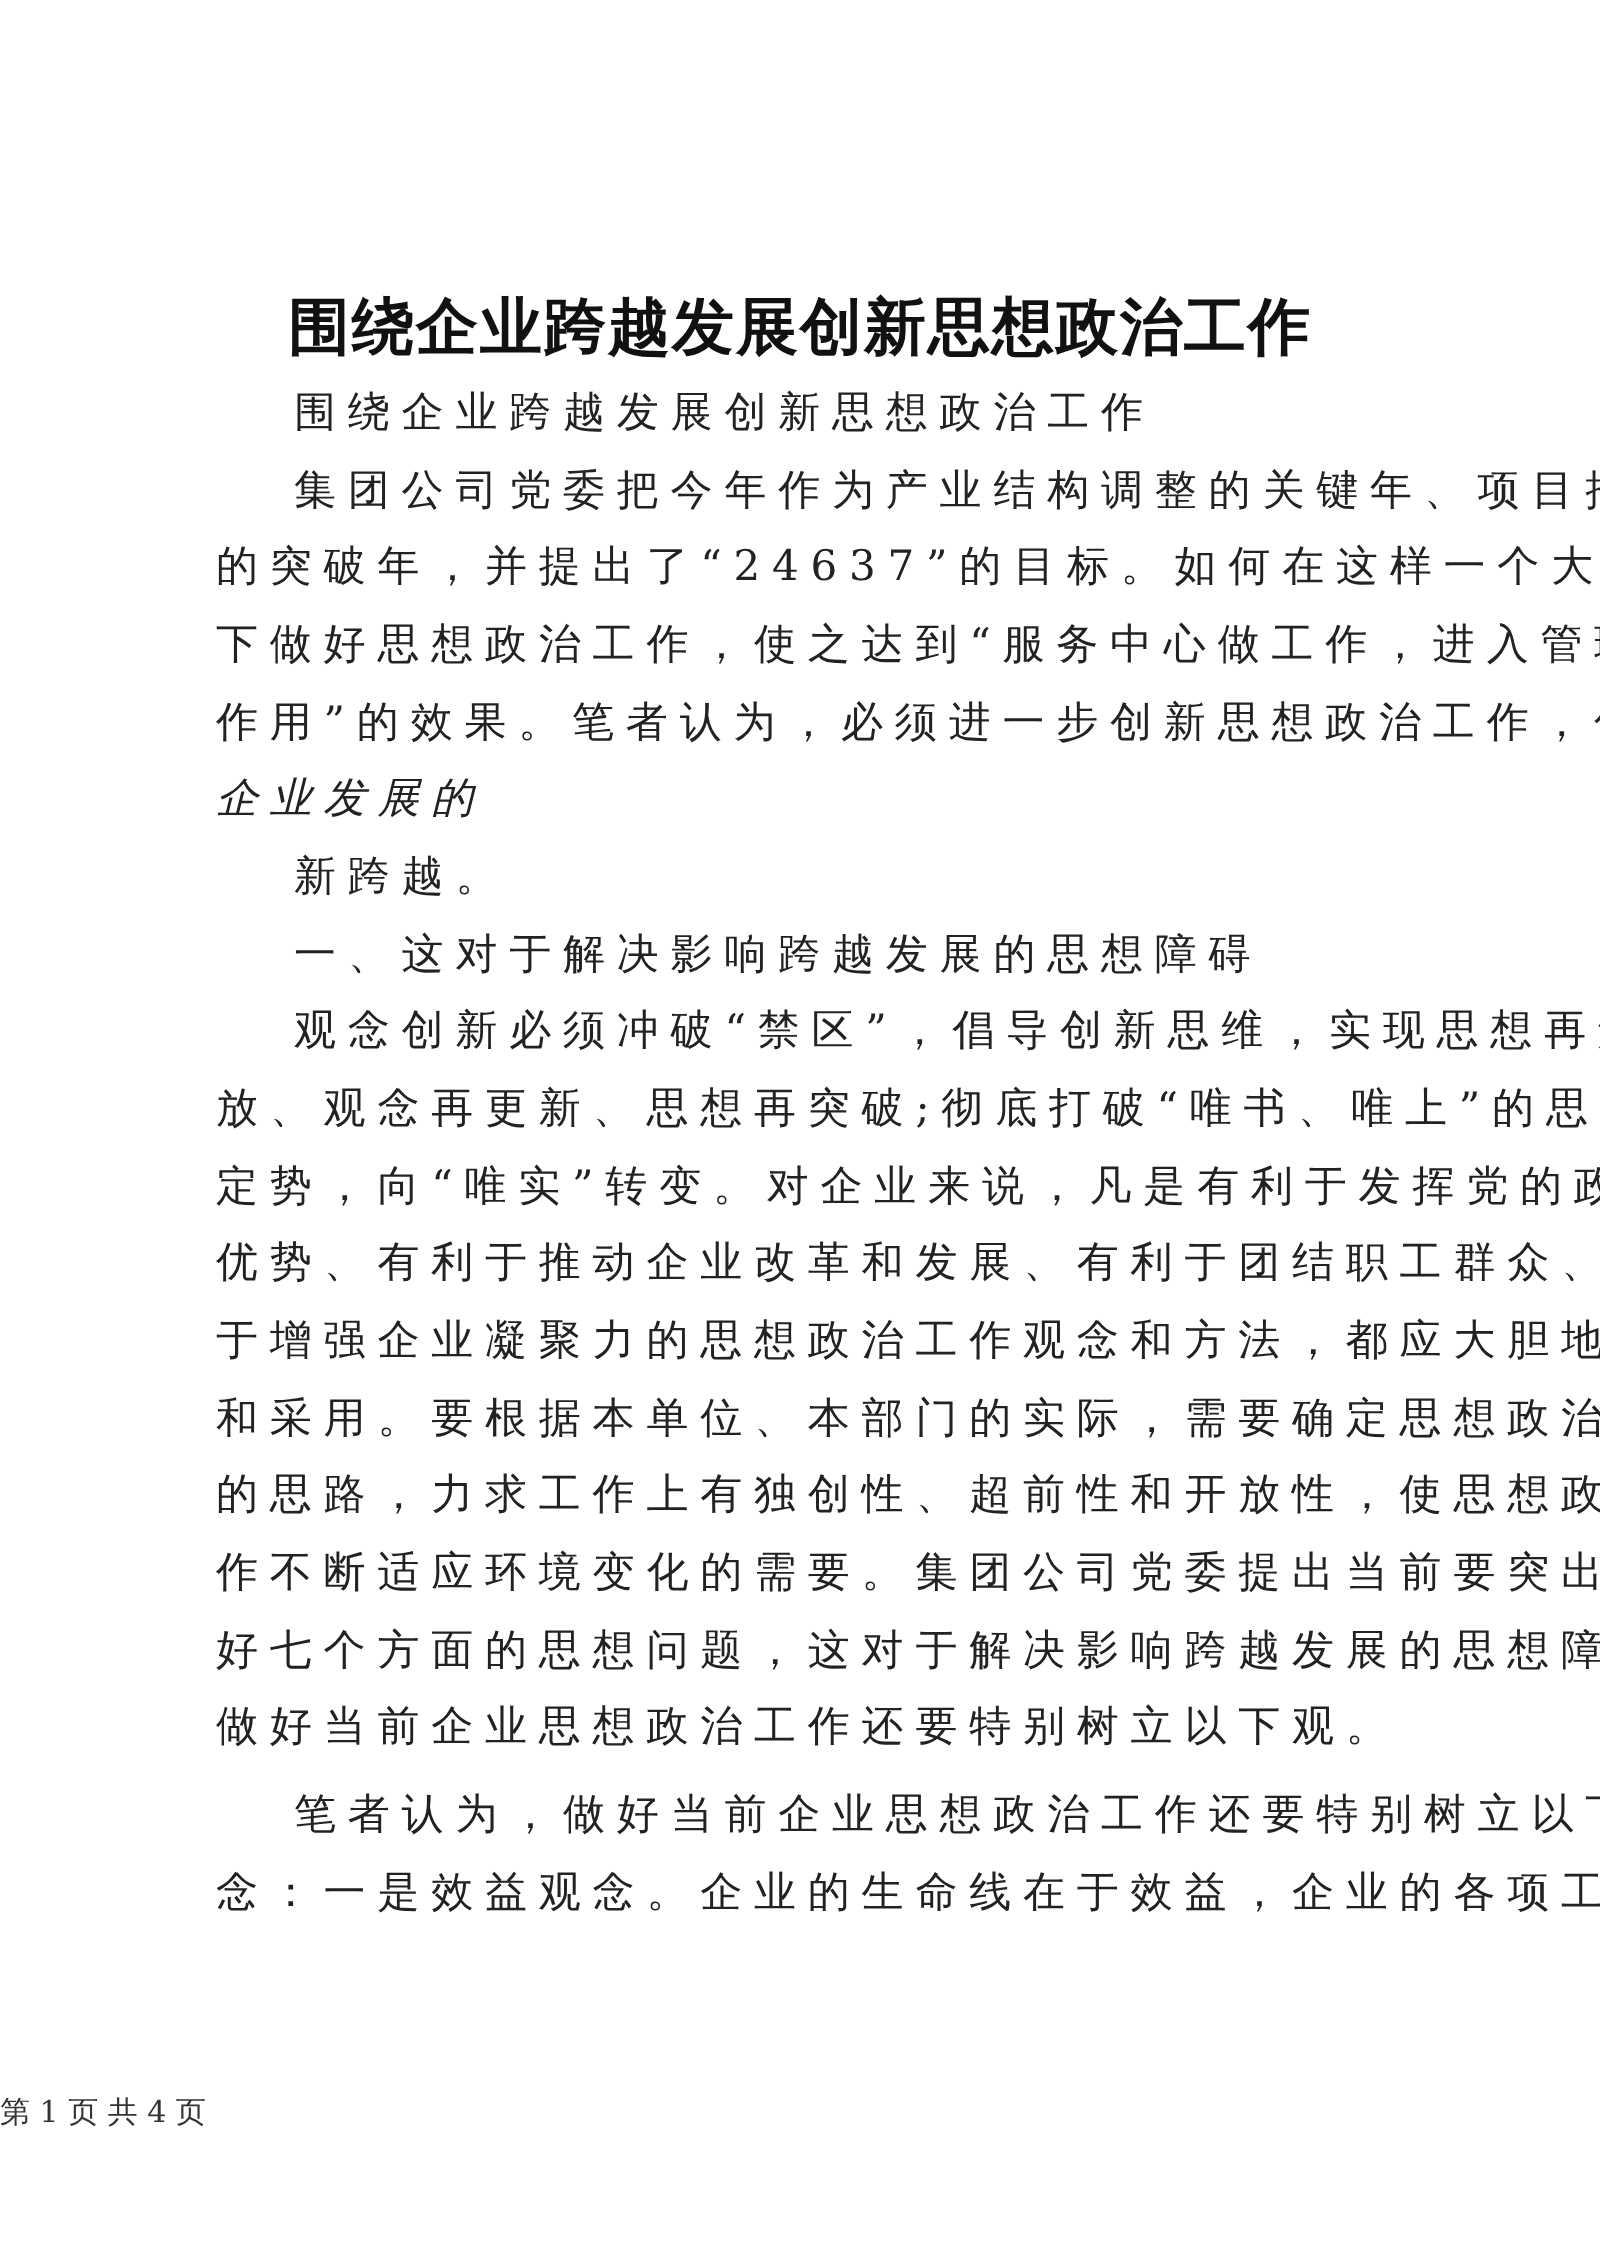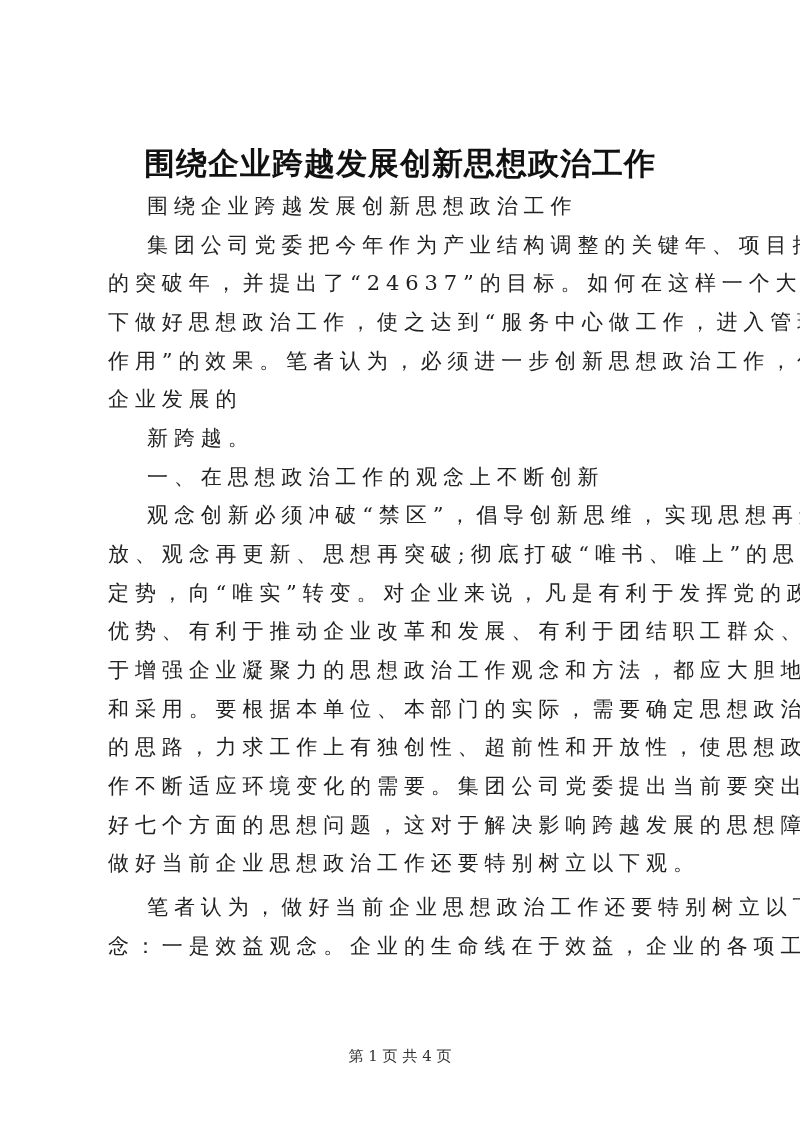--- a/index.html
+++ b/index.html
@@ -4,37 +4,37 @@
 <style>
   html, body { margin: 0; padding: 0; background: #ffffff; }
   body { width: 800px; height: 1131px; position: relative; overflow: hidden;
          font-family: "DejaVu Serif", "Liberation Serif", serif; color: #1a1a1a; }
   .page { position: absolute; left: 0; top: 0; width: 800px; height: 1011px; background: #fff; }
   .title { position: absolute; left: 0; width: 800px; top: 143px; text-align: center;
            font-size: 31px; font-weight: bold; letter-spacing: 1px; color: #111; }
   .line { position: absolute; left: 108px; width: 600px; white-space: nowrap;
           font-size: 21px; letter-spacing: 5.9px; line-height: 24px; color: #222; }
   .indent { left: 147px; }
-  .footer { position: absolute; left: 0; width: 800px; top: 1047px; text-align: center;
+  .footer { position: absolute; left: 0; width: 800px; top: 1047px; 
             font-size: 15px; color: #333; }
 </style>
 </head>
 <body>
 
 <div class="page">
   <div class="title">围绕企业跨越发展创新思想政治工作</div>
   <div id="lines">
       <div class="line indent" style="top: 194px;">围绕企业跨越发展创新思想政治工作</div>
       <div class="line indent" style="top: 233px;">集团公司党委把今年作为产业结构调整的关键年、项目推进</div>
       <div class="line" style="top: 271px;">的突破年，并提出了“24637”的目标。如何在这样一个大格局</div>
       <div class="line" style="top: 310px;">下做好思想政治工作，使之达到“服务中心做工作，进入管理起</div>
       <div class="line" style="top: 349px;">作用”的效果。笔者认为，必须进一步创新思想政治工作，促进</div>
-      <div class="line" style="top: 387px;">企业发展的</div>
+      <div class="line" style="top: 387px; font-style: italic;">企业发展的</div>
       <div class="line indent" style="top: 426px;">新跨越。</div>
-      <div class="line indent" style="top: 465px;">一、在思想政治工作的观念上不断创新</div>
+      <div class="line indent" style="top: 465px;">一、这对于解决影响跨越发展的思想障碍</div>
       <div class="line indent" style="top: 503px;">观念创新必须冲破“禁区”，倡导创新思维，实现思想再解</div>
       <div class="line" style="top: 542px;">放、观念再更新、思想再突破;彻底打破“唯书、唯上”的思维</div>
       <div class="line" style="top: 581px;">定势，向“唯实”转变。对企业来说，凡是有利于发挥党的政治</div>
       <div class="line" style="top: 619px;">优势、有利于推动企业改革和发展、有利于团结职工群众、有利</div>
       <div class="line" style="top: 658px;">于增强企业凝聚力的思想政治工作观念和方法，都应大胆地尝试</div>
       <div class="line" style="top: 697px;">和采用。要根据本单位、本部门的实际，需要确定思想政治工作</div>
       <div class="line" style="top: 735px;">的思路，力求工作上有独创性、超前性和开放性，使思想政治工</div>
       <div class="line" style="top: 774px;">作不断适应环境变化的需要。集团公司党委提出当前要突出解决</div>
       <div class="line" style="top: 813px;">好七个方面的思想问题，这对于解决影响跨越发展的思想障碍，</div>
       <div class="line" style="top: 851px;">做好当前企业思想政治工作还要特别树立以下观。</div>

